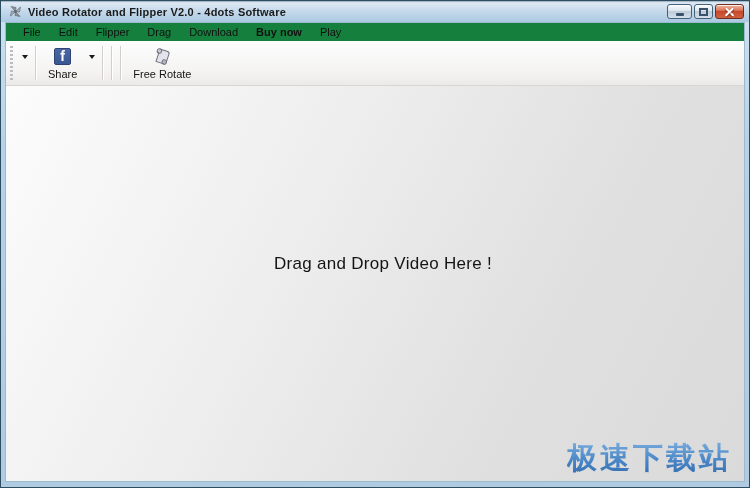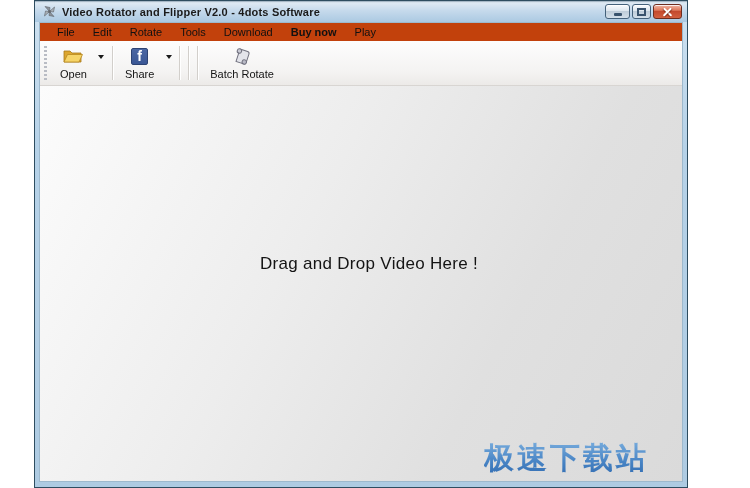--- a/index.html
+++ b/index.html
@@ -1,22 +1,21 @@
 <!DOCTYPE html>
 <html><head>
 <meta charset="utf-8">
 <style>
   * { margin:0; padding:0; box-sizing:border-box; }
   html,body { width:750px; height:488px; overflow:hidden; font-family:"Liberation Sans", sans-serif; background:#fff; }
 
   .window {
-    position:relative; width:654px; height:488px;
+    position:relative; width:750px; height:488px;
     border:1px solid #2e4d60;
     background:linear-gradient(to bottom,#cfe2f1 0%, #b6d2e8 30%, #aecbe2 100%);
-    margin-left:34px;
   }
 
   
   .titlebar {
     position:absolute; top:0; left:0; right:0; height:21px;
     display:flex; align-items:center; padding-left:7px;
     background:linear-gradient(to bottom,#8fa3b3 0%, #dfeaf4 8%, #c6daec 45%, #abc9e2 100%);
   }
   .app-icon { width:15px; height:15px; margin-right:5px; display:inline-flex; }
   .title-text { font-size:11px; font-weight:bold; color:#1b1b1b; letter-spacing:.2px; }
@@ -45,21 +44,21 @@
 
   
   .content {
     position:absolute; top:21px; left:4px; right:4px; bottom:5px;
     display:flex; flex-direction:column; background:#fff;
     border:1px solid #9db9cd;
   }
 
   
   .menubar {
-    height:18px; background:#c2410c; display:flex; align-items:center;
+    height:18px; background:#15803d; display:flex; align-items:center;
     padding-left:8px; flex:0 0 auto;
   }
   .menu-item { font-size:11px; color:#111; padding:0 9px; cursor:default; }
   .menu-item.bold { font-weight:bold; }
 
   
   .toolbar {
     height:45px; flex:0 0 auto; display:flex; align-items:stretch;
     background:linear-gradient(to bottom,#fdfdfd 0%, #f4f3f2 70%, #eceae8 100%);
     border-bottom:1px solid #d8d5d2; padding:2px 0 2px 2px;
@@ -100,21 +99,21 @@
   
   .client {
     flex:1 1 auto; position:relative;
     background:linear-gradient(118deg,#fcfcfc 0%, #ededed 40%, #e0e0e0 70%, #dadada 100%);
   }
   .drop-hint {
     position:absolute; top:168px; left:8px; width:100%; text-align:center;
     font-size:17px; color:#141414; letter-spacing:.3px;
   }
   .watermark {
-    position:absolute; right:33px; bottom:2px; font-size:30px; font-weight:bold;
+    position:absolute; right:12px; bottom:2px; font-size:30px; font-weight:bold;
     letter-spacing:3px; background:linear-gradient(to bottom,#7fb2e0 0%, #4a86c6 55%, #2d68ae 100%);
     -webkit-background-clip:text; background-clip:text; color:transparent;
   }
 </style>
 </head>
 <body>
 
 <div class="window">
 
   <div class="titlebar">
@@ -139,40 +138,31 @@
           <span class="glyph-close"></span>
         </span>
     </span>
   </div>
 
   <div class="content">
 
     <div class="menubar">
       <span class="menu-item">File</span>
       <span class="menu-item">Edit</span>
-      <span class="menu-item">Rotate</span>
-      <span class="menu-item">Tools</span>
+      <span class="menu-item">Flipper</span>
+      <span class="menu-item">Drag</span>
       <span class="menu-item">Download</span>
       <span class="menu-item bold">Buy now</span>
       <span class="menu-item">Play</span>
     </div>
 
     <div class="toolbar">
       <div class="grip"></div>
 
       <div class="tb-group">
-        <button class="tb-btn">
-          <span class="tb-icon">
-            <svg width="24" height="20" viewBox="0 0 24 20">
-              <path d="M3 5 h6 l2 2 h9 v9 h-17 z" fill="#dca62f" stroke="#a87a18" stroke-width="0.8"></path>
-              <path d="M3 16 L6.5 8.5 h15 L18 16 z" fill="#f6d468" stroke="#b8891f" stroke-width="0.8"></path>
-            </svg>
-          </span>
-          <span class="tb-label">Open</span>
-        </button>
         <button class="tb-drop">
           <span class="caret"></span>
         </button>
       </div>
 
       <div class="tb-sep"></div>
 
       <div class="tb-group">
         <button class="tb-btn">
           <span class="tb-icon">
@@ -197,21 +187,21 @@
       <button class="tb-btn">
         <span class="tb-icon">
           <svg width="20" height="20" viewBox="0 0 20 20">
             <g transform="rotate(18 10 10)">
               <path d="M6 4 h8 a2 2 0 0 1 2 2 v9 a2 2 0 0 1 -2 2 h-8 z" fill="#e3e4ea" stroke="#70707e" stroke-width="1"></path>
               <circle cx="6" cy="6" r="2.2" fill="#c9cad4" stroke="#70707e" stroke-width="1"></circle>
               <circle cx="14" cy="15" r="2.2" fill="#b9bac6" stroke="#70707e" stroke-width="1"></circle>
             </g>
           </svg>
         </span>
-        <span class="tb-label">Batch Rotate</span>
+        <span class="tb-label">Free Rotate</span>
       </button>
 
     </div>
 
     <div class="client">
       <div class="drop-hint">Drag and Drop Video Here !</div>
       <div class="watermark">极速下载站</div>
     </div>
 
   </div>

